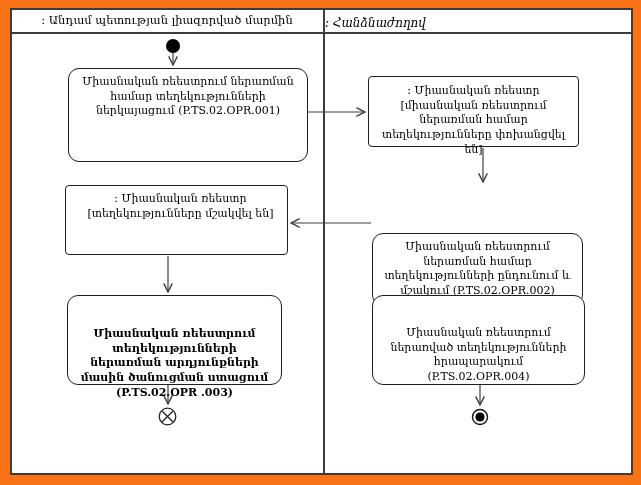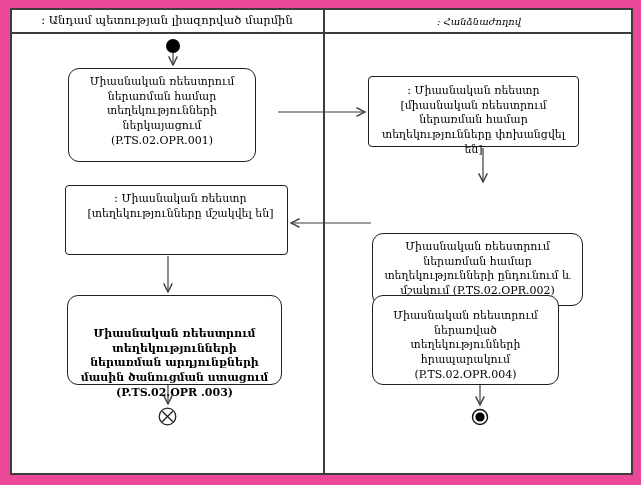--- a/index.html
+++ b/index.html
@@ -1,17 +1,17 @@
 <!DOCTYPE html>
 <html><head>
 <meta charset="utf-8">
 <style>
   html,body { margin:0; padding:0; background:#ffffff; }
   .canvas {
-    position:relative; width:641px; height:485px; background:#ec4899;
+    position:relative; width:641px; height:485px; background:#f97316;
     font-family:"DejaVu Serif","DejaVu Sans",serif; color:#000;
     overflow:hidden;
   }
   .frame {
     position:absolute; left:10px; top:8px; width:623px; height:467px;
     border:2px solid #3c3c3c; box-sizing:border-box; background:#fff;
   }
   .lane-divider {
     position:absolute; left:323px; top:8px; width:2px; height:467px;
     background:#3c3c3c;
@@ -19,37 +19,37 @@
   .header-line {
     position:absolute; left:10px; top:32px; width:623px; height:2px;
     background:#3c3c3c;
   }
   .lane-title-left {
     position:absolute; left:11px; top:13px; width:312px;
     text-align:center; font-size:11.5px; white-space:nowrap;
   }
   .lane-title-right {
     position:absolute; left:325px; top:16px; width:308px;
-    text-align:center; font-size:10px; font-style:italic; white-space:nowrap;
+    text-align:left; font-size:12px; font-style:italic; white-space:nowrap;
   }
   .edges { position:absolute; left:0; top:0; width:641px; height:485px; }
   .node {
     position:absolute; box-sizing:border-box; background:#fff;
     border:1px solid #1f1f1f; display:flex; justify-content:center;
     align-items:flex-start; text-align:center;
     font-size:11px; line-height:1.33; padding:6px 9px 4px;
   }
   .action { border-radius:11px; }
   .object { border-radius:4px; }
-  #node-submit   { left:68px;  top:68px;  width:188px; height:94px; }
+  #node-submit   { left:68px;  top:68px;  width:240px; height:94px; }
   #node-transferred { left:368px; top:76px;  width:211px; height:71px; padding-top:7px; }
   #node-process  { left:372px; top:185px; width:211px; height:73px; padding-top:6px;margin-top:48px; }
   #node-processed{ left:65px;  top:185px; width:223px; height:70px; padding-top:6px;padding-left:17px; }
   #node-notify   { left:67px;  top:295px; width:215px; height:90px; padding-top:31px;font-weight:bold; }
-  #node-publish  { left:372px; top:295px; width:187px; height:90px; padding-top:13px;justify-content:center; }
+  #node-publish  { left:372px; top:295px; width:213px; height:90px; padding-top:30px;justify-content:center; }
   .initial-node {
     position:absolute; left:166px; top:39px; width:14px; height:14px;
     border-radius:50%; background:#000;
   }
   .flow-final { position:absolute; left:158px; top:407px; }
   .activity-final { position:absolute; left:471px; top:408px; }
 </style>
 </head>
 <body>
 

